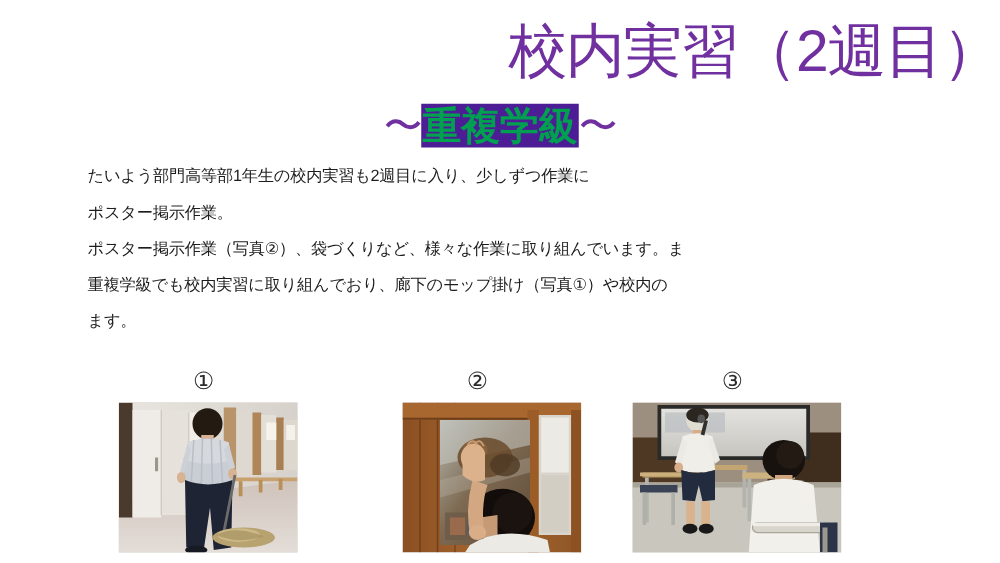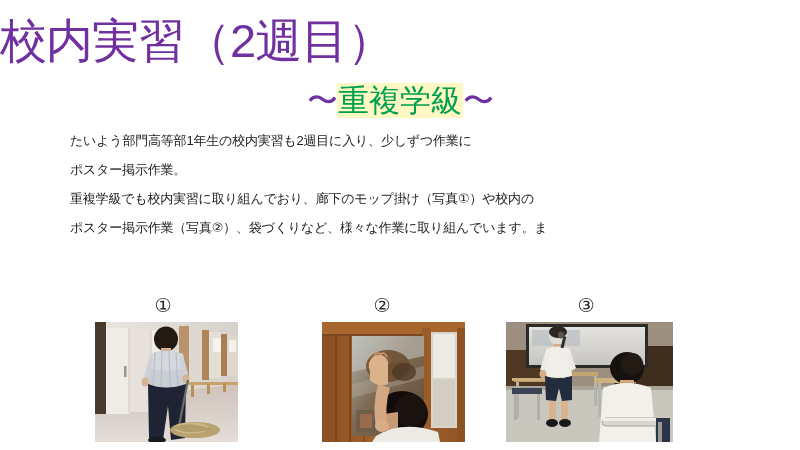--- a/index.html
+++ b/index.html
@@ -15,21 +15,21 @@
     font-family: "Liberation Sans", "DejaVu Sans", sans-serif;
     color: #1a1a1a;
   }
 
   
   .slide-title {
     position: absolute;
     top: 16px;
     left: 0;
     width: 800px;
-    text-align: left;
+    text-align: right;
     font-size: 47px;
     line-height: 1.08;
     letter-spacing: -1px;
     color: #7030a0;
     font-weight: 400;
     white-space: nowrap;
   }
 
   .slide-subtitle {
     position: absolute;
@@ -41,22 +41,23 @@
     line-height: 1.12;
     white-space: nowrap;
     font-weight: 400;
   }
   .subtitle-tilde {
     color: #7030a0;
     letter-spacing: -1px;
   }
   .subtitle-highlight {
     color: #00a050;
-    background: #fef9c3;
+    background: #4c1d95;
     padding: 0 1px;
+    font-weight: bold;
   }
 
   
   .body-text {
     position: absolute;
     top: 126px;
     left: 70px;
     width: 666px;
     font-size: 13px;
     line-height: 29px;
@@ -97,22 +98,23 @@
 
 <div class="slide-title">校内実習（2週目）</div>
 
 <div class="slide-subtitle">
   <span class="subtitle-tilde">〜</span><span class="subtitle-highlight">重複学級</span><span class="subtitle-tilde">〜</span>
 </div>
 
 <div class="body-text">
   <div class="body-line">たいよう部門高等部1年生の校内実習も2週目に入り、少しずつ作業に</div>
   <div class="body-line">ポスター掲示作業。</div>
+  <div class="body-line">ポスター掲示作業（写真②）、袋づくりなど、様々な作業に取り組んでいます。ま</div>
   <div class="body-line">重複学級でも校内実習に取り組んでおり、廊下のモップ掛け（写真①）や校内の</div>
-  <div class="body-line">ポスター掲示作業（写真②）、袋づくりなど、様々な作業に取り組んでいます。ま</div>
+  <div class="body-line">ます。</div>
 </div>
 
 <div class="caption caption-1">①</div>
 <div class="caption caption-2">②</div>
 <div class="caption caption-3">③</div>
 
 <div class="photo photo-1">
   <svg viewBox="0 0 143 120" preserveAspectRatio="none">
     <defs>
       <linearGradient id="p1floor" x1="0" y1="0" x2="0" y2="1">

